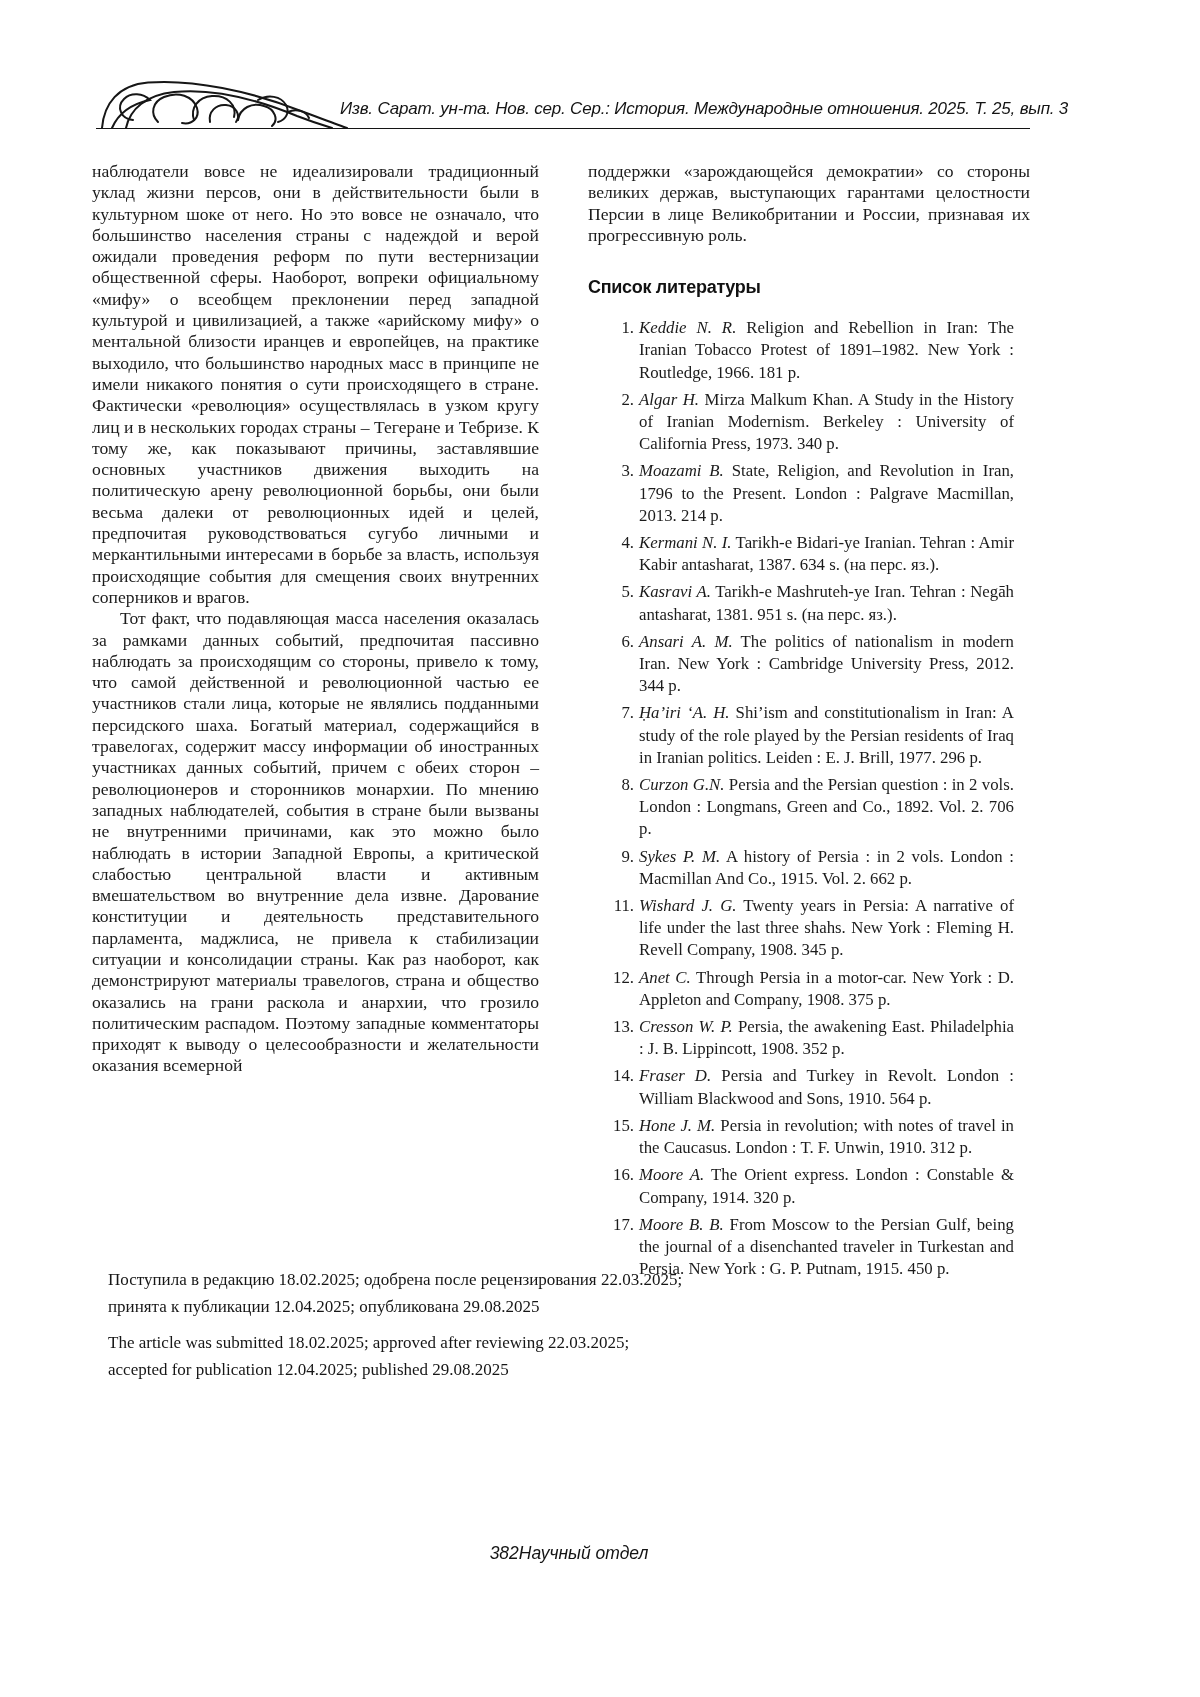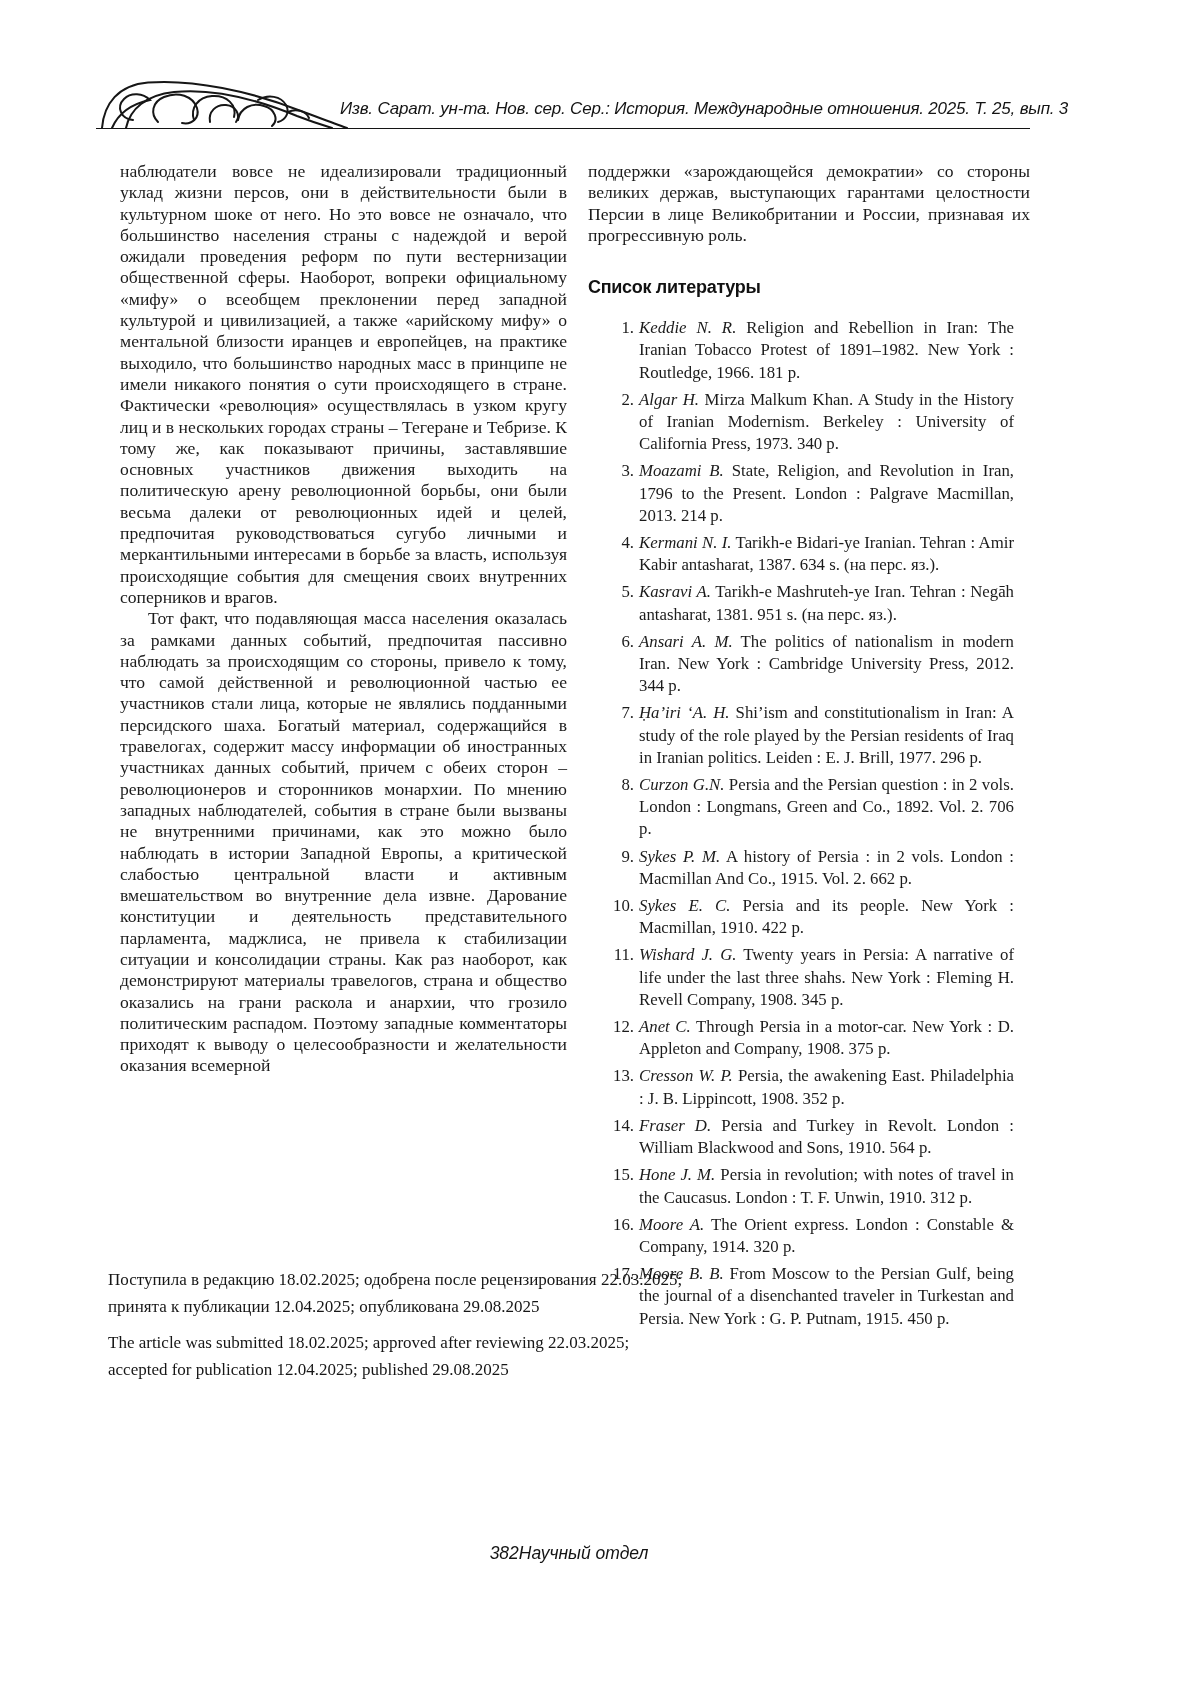--- a/index.html
+++ b/index.html
@@ -15,21 +15,21 @@
     font-family:"Liberation Sans", sans-serif; font-style:italic;
     font-size:17px; line-height:22px; text-align:right;
     letter-spacing:-0.2px; white-space:nowrap; color:#141414;
   }
   .header-rule {
     position:absolute; left:96px; right:170px; top:128px;
     border-top:1.7px solid #141414; height:0;
   }
   
   .col { position:absolute; top:161px; text-align:justify; }
-  .col-left  { left:120px; width:447px; }
+  .col-left  { left:92px; width:447px; }
   .col-right { left:588px; width:442px; }
   .body-par {
     margin:0; font-size:17.6px; line-height:21.3px;
     text-align:justify; hyphens:auto;
   }
   .body-par.indent { text-indent:28px; }
   .refs-heading {
     margin:31px 0 20px 0;
     font-family:"Liberation Sans", sans-serif; font-weight:bold;
     font-size:18px; line-height:20px; letter-spacing:-0.3px; color:#111;
@@ -88,21 +88,20 @@
     <ol class="refs-list">
       <li><span class="ref-num">1.</span><span class="ref-authors">Keddie N. R.</span> <span class="ref-text">Religion and Rebellion in Iran: The Iranian Tobacco Protest of 1891–1982. New York : Routledge, 1966. 181 p.</span></li>
       <li><span class="ref-num">2.</span><span class="ref-authors">Algar H.</span> <span class="ref-text">Mirza Malkum Khan. A Study in the History of Iranian Modernism. Berkeley : University of California Press, 1973. 340 p.</span></li>
       <li><span class="ref-num">3.</span><span class="ref-authors">Moazami B.</span> <span class="ref-text">State, Religion, and Revolution in Iran, 1796 to the Present. London : Palgrave Macmillan, 2013. 214 p.</span></li>
       <li><span class="ref-num">4.</span><span class="ref-authors">Kermani N. I.</span> <span class="ref-text">Tarikh-e Bidari-ye Iranian. Tehran : Amir Kabir antasharat, 1387. 634 s. (на перс. яз.).</span></li>
       <li><span class="ref-num">5.</span><span class="ref-authors">Kasravi A.</span> <span class="ref-text">Tarikh-e Mashruteh-ye Iran. Tehran : Negāh antasharat, 1381. 951 s. (на перс. яз.).</span></li>
       <li><span class="ref-num">6.</span><span class="ref-authors">Ansari A. M.</span> <span class="ref-text">The politics of nationalism in modern Iran. New York : Cambridge University Press, 2012. 344 p.</span></li>
       <li><span class="ref-num">7.</span><span class="ref-authors">Ḥa’iri ‘A. H.</span> <span class="ref-text">Shi’ism and constitutionalism in Iran: A study of the role played by the Persian residents of Iraq in Iranian politics. Leiden : E. J. Brill, 1977. 296 p.</span></li>
       <li><span class="ref-num">8.</span><span class="ref-authors">Curzon G.N.</span> <span class="ref-text">Persia and the Persian question : in 2 vols. London : Longmans, Green and Co., 1892. Vol. 2. 706 p.</span></li>
       <li><span class="ref-num">9.</span><span class="ref-authors">Sykes P. M.</span> <span class="ref-text">A history of Persia : in 2 vols. London : Macmillan And Co., 1915. Vol. 2. 662 p.</span></li>
-      <li><span class="ref-num">10.</span><span class="ref-authors">Sykes E. C.</span> <span class="ref-text">Persia and its people. New York : Macmillan, 1910. 422 p.</span></li>
       <li><span class="ref-num">11.</span><span class="ref-authors">Wishard J. G.</span> <span class="ref-text">Twenty years in Persia: A narrative of life under the last three shahs. New York : Fleming H. Revell Company, 1908. 345 p.</span></li>
       <li><span class="ref-num">12.</span><span class="ref-authors">Anet C.</span> <span class="ref-text">Through Persia in a motor-car. New York : D. Appleton and Company, 1908. 375 p.</span></li>
       <li><span class="ref-num">13.</span><span class="ref-authors">Cresson W. P.</span> <span class="ref-text">Persia, the awakening East. Philadelphia : J. B. Lippincott, 1908. 352 p.</span></li>
       <li><span class="ref-num">14.</span><span class="ref-authors">Fraser D.</span> <span class="ref-text">Persia and Turkey in Revolt. London : William Blackwood and Sons, 1910. 564 p.</span></li>
       <li><span class="ref-num">15.</span><span class="ref-authors">Hone J. M.</span> <span class="ref-text">Persia in revolution; with notes of travel in the Caucasus. London : T. F. Unwin, 1910. 312 p.</span></li>
       <li><span class="ref-num">16.</span><span class="ref-authors">Moore A.</span> <span class="ref-text">The Orient express. London : Constable &amp; Company, 1914. 320 p.</span></li>
       <li><span class="ref-num">17.</span><span class="ref-authors">Moore B. B.</span> <span class="ref-text">From Moscow to the Persian Gulf, being the journal of a disenchanted traveler in Turkestan and Persia. New York : G. P. Putnam, 1915. 450 p.</span></li>
     </ol>
   </div>
 

